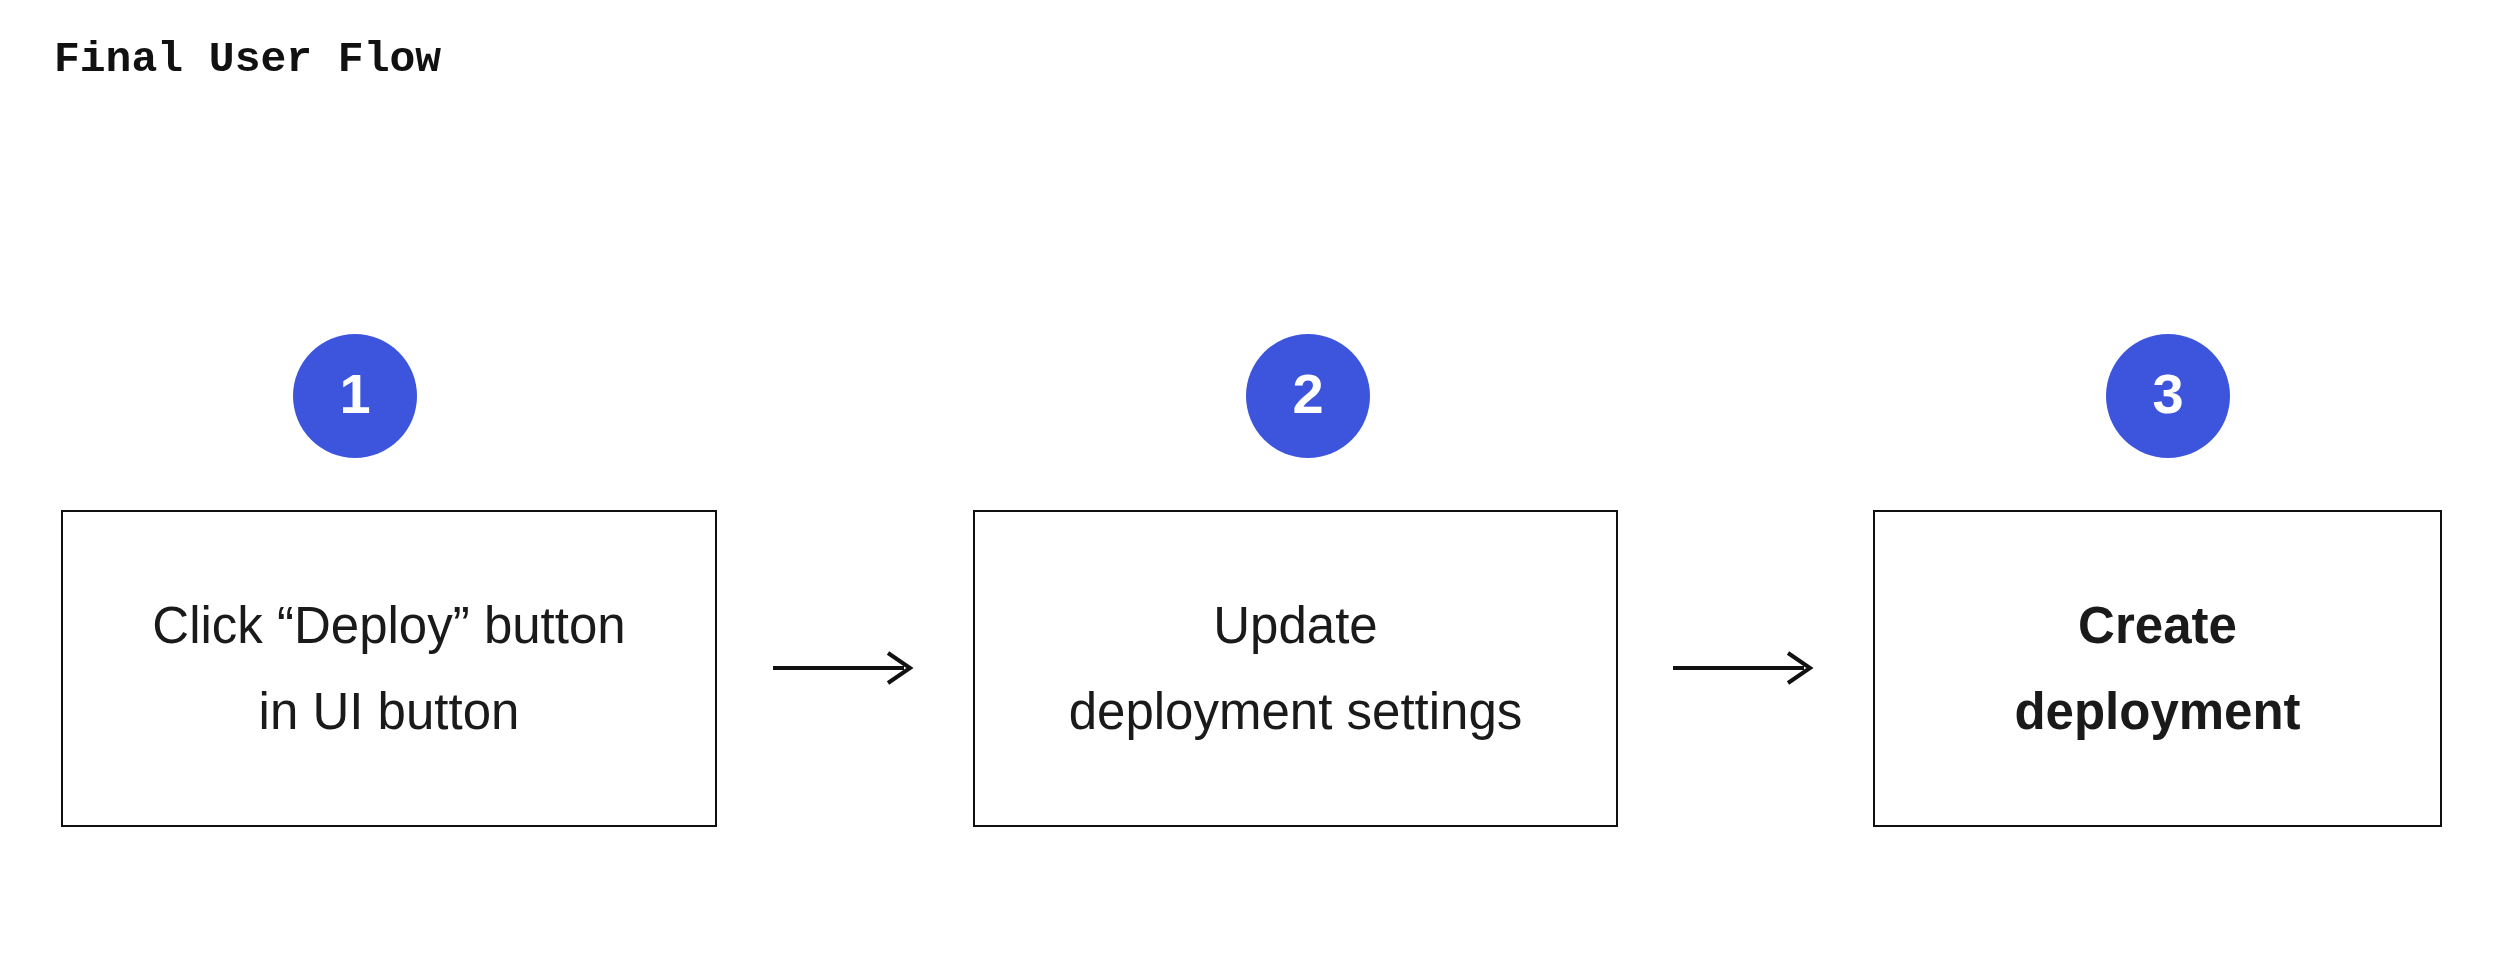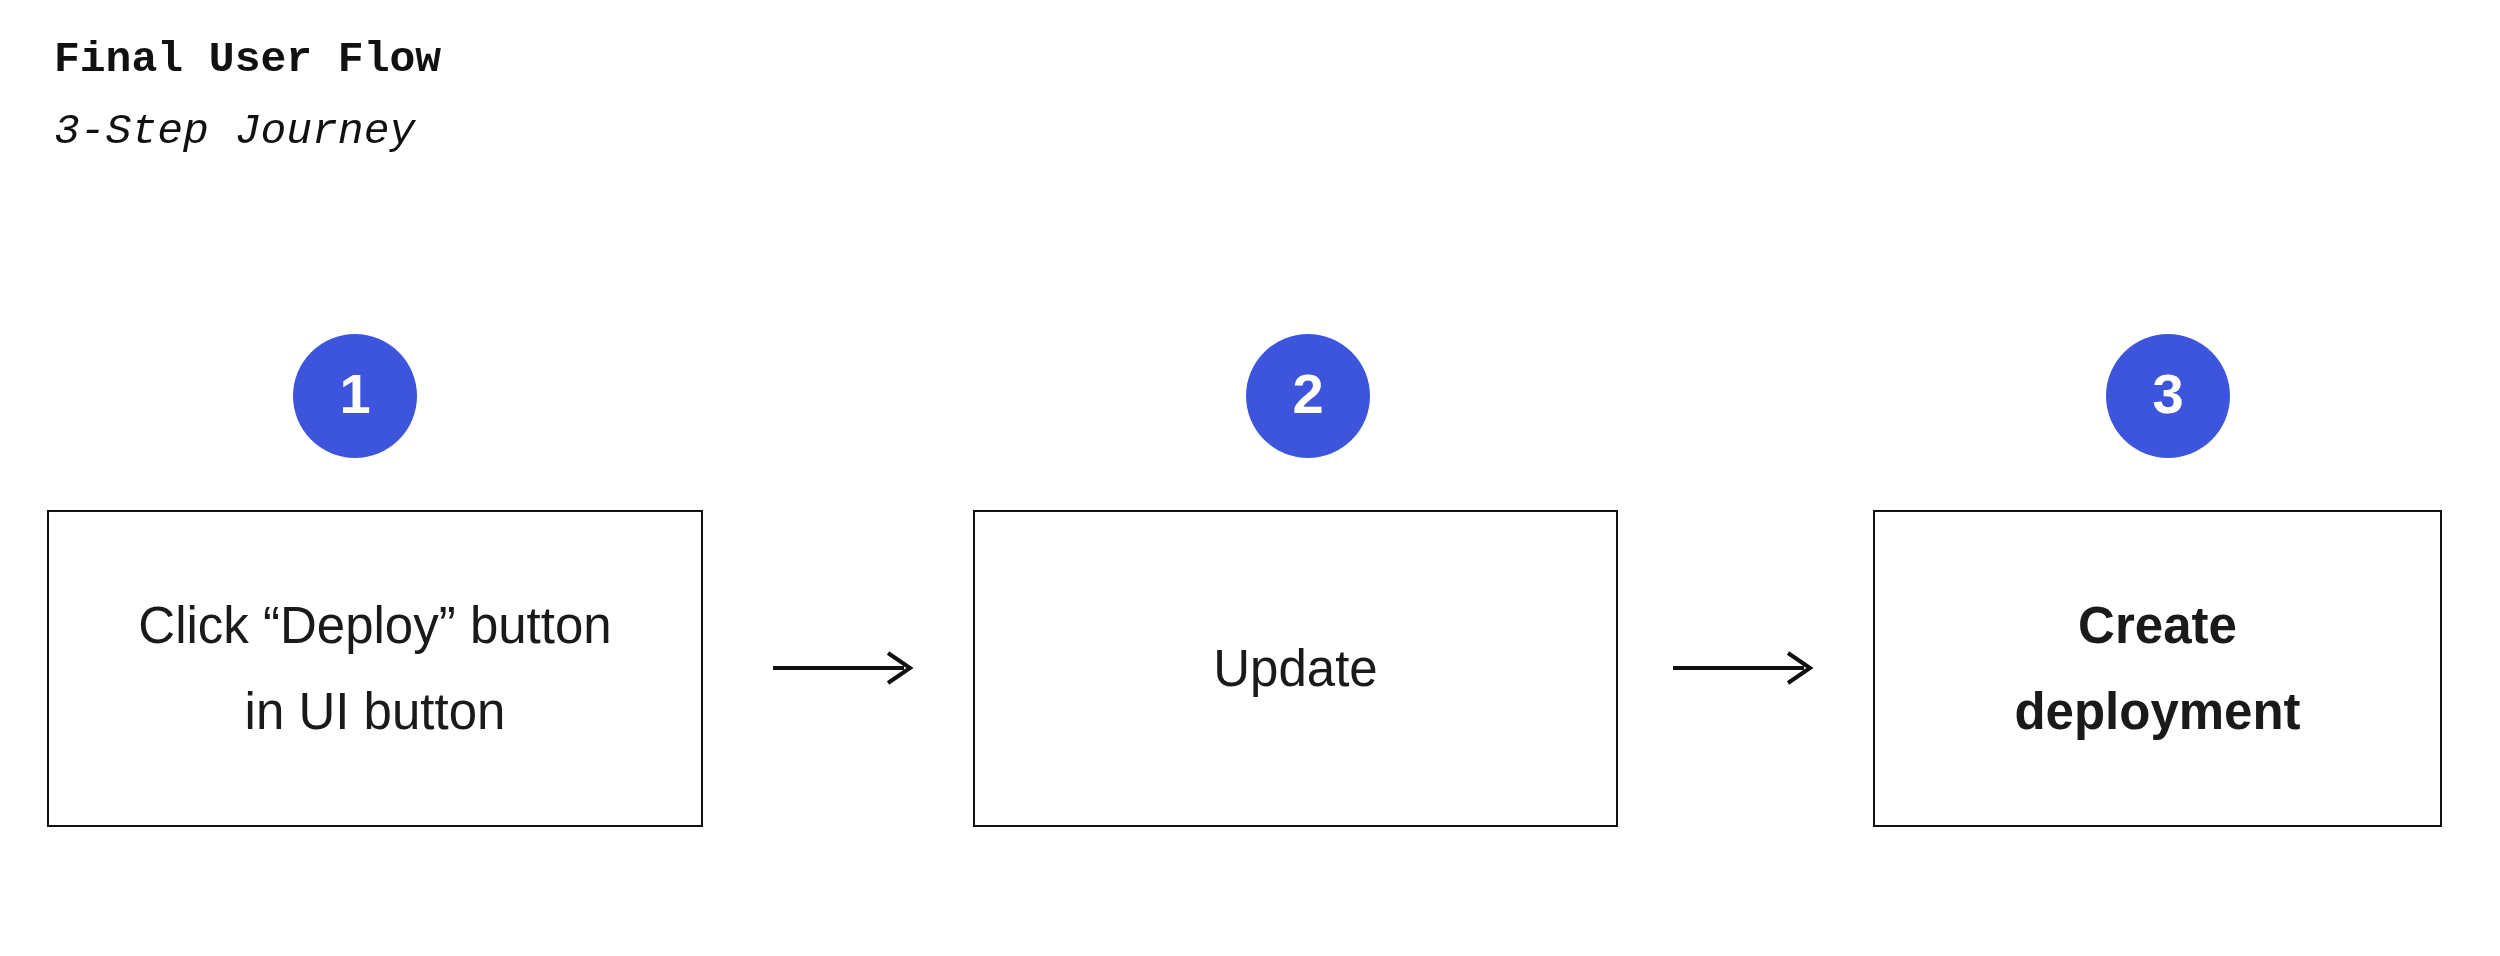--- a/index.html
+++ b/index.html
@@ -65,21 +65,21 @@
     height: 317px;
     box-sizing: border-box;
     border: 2px solid var(--color-box-border, #111111);
     background: #ffffff;
     display: flex;
     flex-direction: column;
     align-items: center;
     justify-content: center;
     text-align: center;
   }
-  .b1 { left: 47px;   width: 656px; }
+  .b1 { left: 61px;   width: 656px; }
   .b2 { left: 973px;  width: 645px; }
   .b3 { left: 1873px; width: 569px; font-weight: bold; }
   .step-box .line {
     font-size: 51px;
     line-height: 86px;
     color: var(--color-box-text, #1a1a1a);
     white-space: nowrap;
   }
   .arrow {
     position: absolute;
@@ -91,38 +91,38 @@
   .a2 { left: 1670px; }
   .arrow svg { display: block; width: 100%; height: 100%; }
 </style>
 </head>
 <body>
 
 <div class="canvas">
 
   <h1 class="diagram-title">Final User Flow</h1>
 
-  <h2 class="diagram-subtitle">3-Step Journey</h2>
 
   <div class="step-circle c1">
     <span class="num">1</span>
   </div>
   <div class="step-circle c2">
     <span class="num">2</span>
   </div>
   <div class="step-circle c3">
     <span class="num">3</span>
   </div>
 
   <div class="step-box b1">
     <div class="line">Click “Deploy” button</div>
     <div class="line">in UI button</div>
   </div>
   <div class="step-box b2">
     <div class="line">Update</div>
+    <div class="line">deployment settings</div>
   </div>
   <div class="step-box b3">
     <div class="line">Create</div>
     <div class="line">deployment</div>
   </div>
 
   <div class="arrow a1">
     <svg viewBox="0 0 146 40" xmlns="http://www.w3.org/2000/svg">
       <line x1="3" y1="20" x2="134" y2="20" stroke="#111111" stroke-width="4"></line>
       <polyline points="118,5 140,20 118,35" fill="none" stroke="#111111" stroke-width="4"></polyline>

